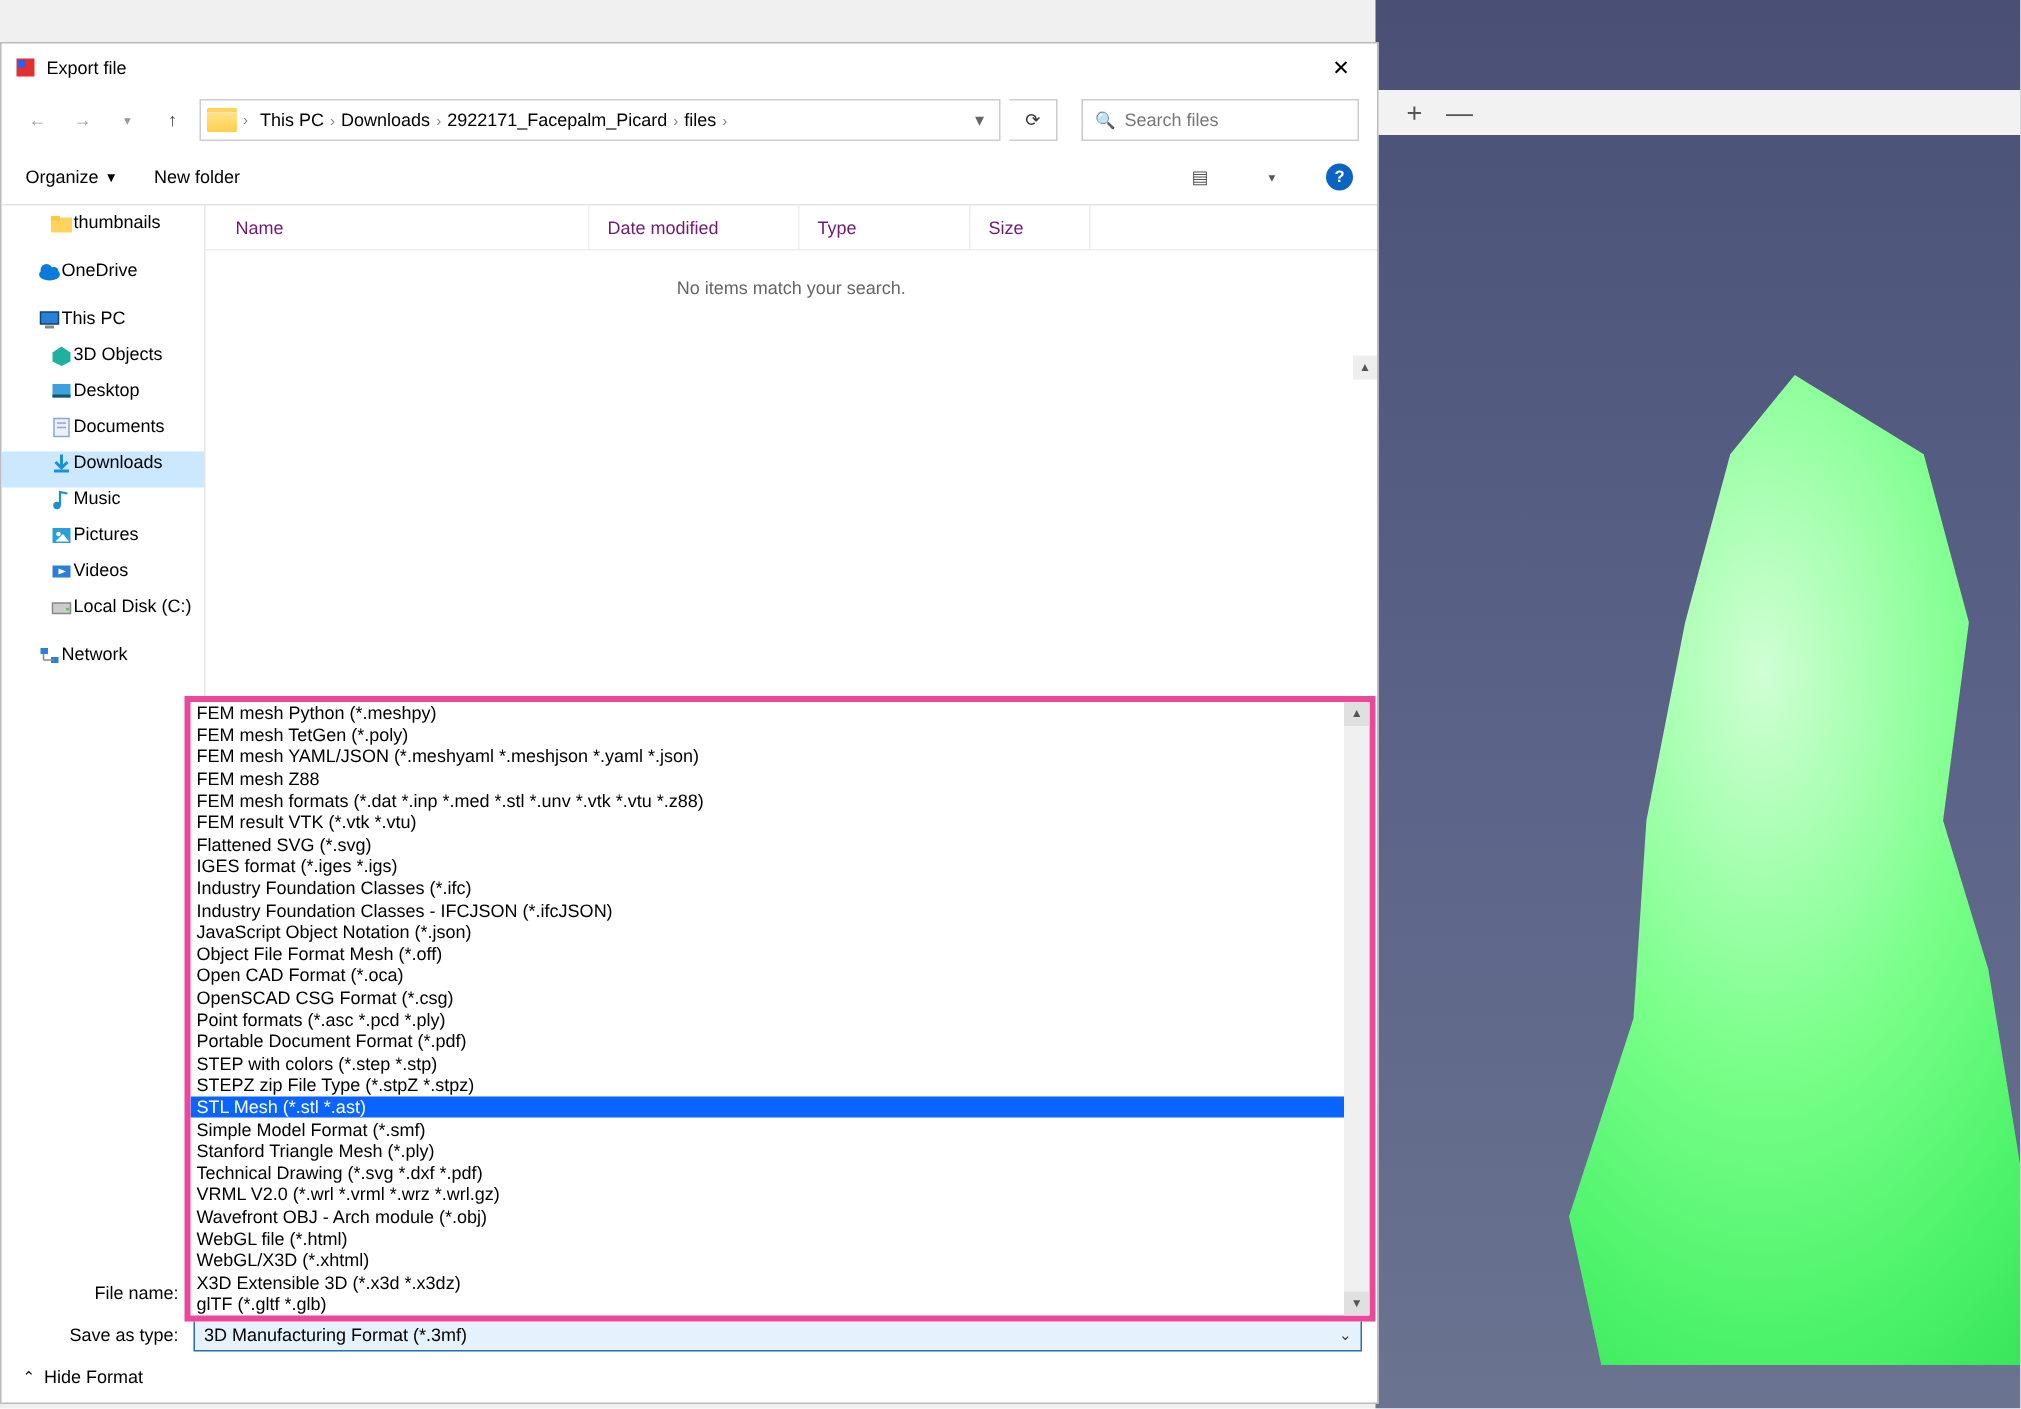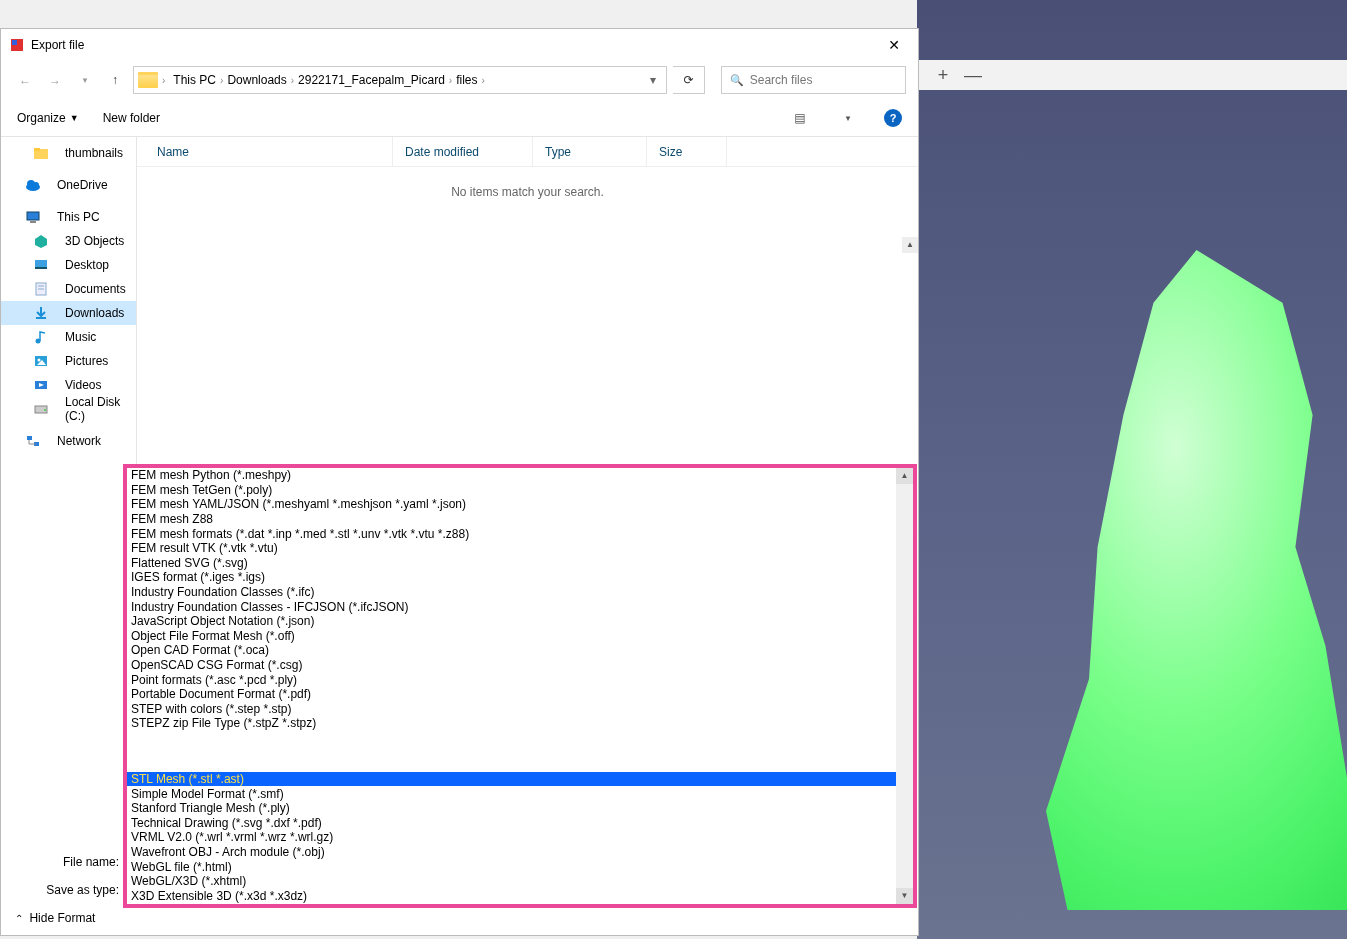--- a/index.html
+++ b/index.html
@@ -68,32 +68,32 @@
 .toolbar .btn { color: #000; display: flex; align-items: center; gap: 4px; }
 .toolbar .spacer { flex: 1; }
 .toolbar .icon-btn { color: #555; width: 24px; height: 24px; display: flex; align-items: center; justify-content: center; }
 .help-btn { width:18px; height:18px; border-radius:50%; background:#0a64c2; color:#fff; font-weight:bold; display:flex; align-items:center; justify-content:center; font-size:11px; }
 
 .body-row { flex: 1; display: flex; min-height: 0; position: relative; }
 .tree {
   width: 135px; border-right: none; overflow-y: auto; padding: 4px 0;
 }
 .tree-item {
-  height: 24px; display: flex; align-items: center; padding: 0 6px 0 26px; gap: 16px; color: #000;
+  height: 24px; display: flex; align-items: flex-start; padding: 0 6px 0 26px; gap: 0; color: #000;
   position: relative;
 }
 .tree-item.top { padding-left: 24px; }
 .tree-item.sub { padding-left: 32px; }
 .tree-item.selected { background: #cce8ff; }
 .ti-icon { width: 16px; height: 16px; display: inline-flex; align-items: center; justify-content: center; }
 .scroll-up { position: absolute; right: 0; top: 100px; width: 16px; height: 16px; background: #eee; color: #555; text-align: center; font-size: 8px; line-height: 16px; }
 
 .file-pane { flex: 1; display: flex; flex-direction: column; border-left: 1px solid #e5e5e5; }
 .column-headers { height: 30px; display: flex; align-items: center; border-bottom: 1px solid #eee; }
-.col { padding: 0 12px; color: #0c4a6e; border-right: 1px solid #eee; height: 100%; display: flex; align-items: center; }
+.col { padding: 0 12px; color: #701a75; border-right: 1px solid #eee; height: 100%; display: flex; align-items: center; }
 .col.name { width: 256px; padding-left: 20px; }
 .col.date { width: 140px; }
 .col.type { width: 114px; }
 .col.size { width: 80px; }
 .empty-msg { padding: 18px 0; text-align: center; color: #666; }
 
 .footer {
   padding: 10px 10px 0 10px; display: flex; flex-direction: column; gap: 6px;
 }
 .field-row { display: flex; align-items: center; gap: 6px; }
@@ -124,21 +124,21 @@
 
 .type-popup {
   position: absolute; left: 123px; top: 464px; width: 794px; max-height: 444px;
   background: #fff; border: 4px solid #ec4899; z-index: 50; overflow: hidden;
 }
 .type-scrollbar { position: absolute; right: 0; top: 0; width: 17px; height: 100%; background: #f0f0f0; }
 .type-thumb-up { position: absolute; right: 0; top: 0; width: 17px; height: 16px; background: #e0e0e0; color: #555; font-size: 8px; text-align: center; line-height: 16px; }
 .type-thumb-dn { position: absolute; right: 0; bottom: 0; width: 17px; height: 16px; background: #e0e0e0; color: #555; font-size: 8px; text-align: center; line-height: 16px; }
 .type-list { width: calc(100% - 17px); }
 .type-item { height: 14.6px; padding: 0 4px; color: #000; white-space: nowrap; display: flex; align-items: center; }
-.type-item.selected { background: #0a64ff; color: #fde047; margin-top: 41px; }
+.type-item.selected { background: #0a64ff; color: #ffffff; }
 </style>
 </head>
 <body>
 
 <div class="viewport">
   <div class="mesh-shape"></div>
 </div>
 <div class="viewport-toolbar">
   <span class="vp-btn">+</span>
   <span class="vp-btn">—</span>

